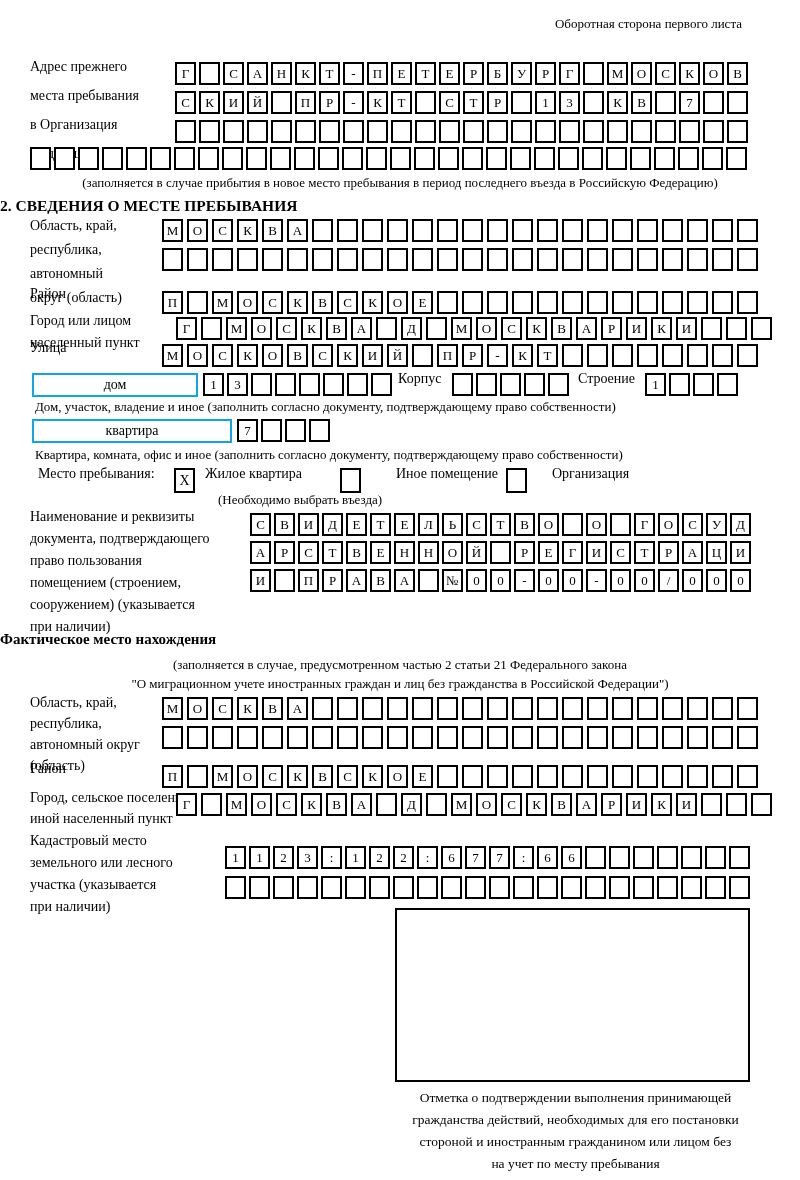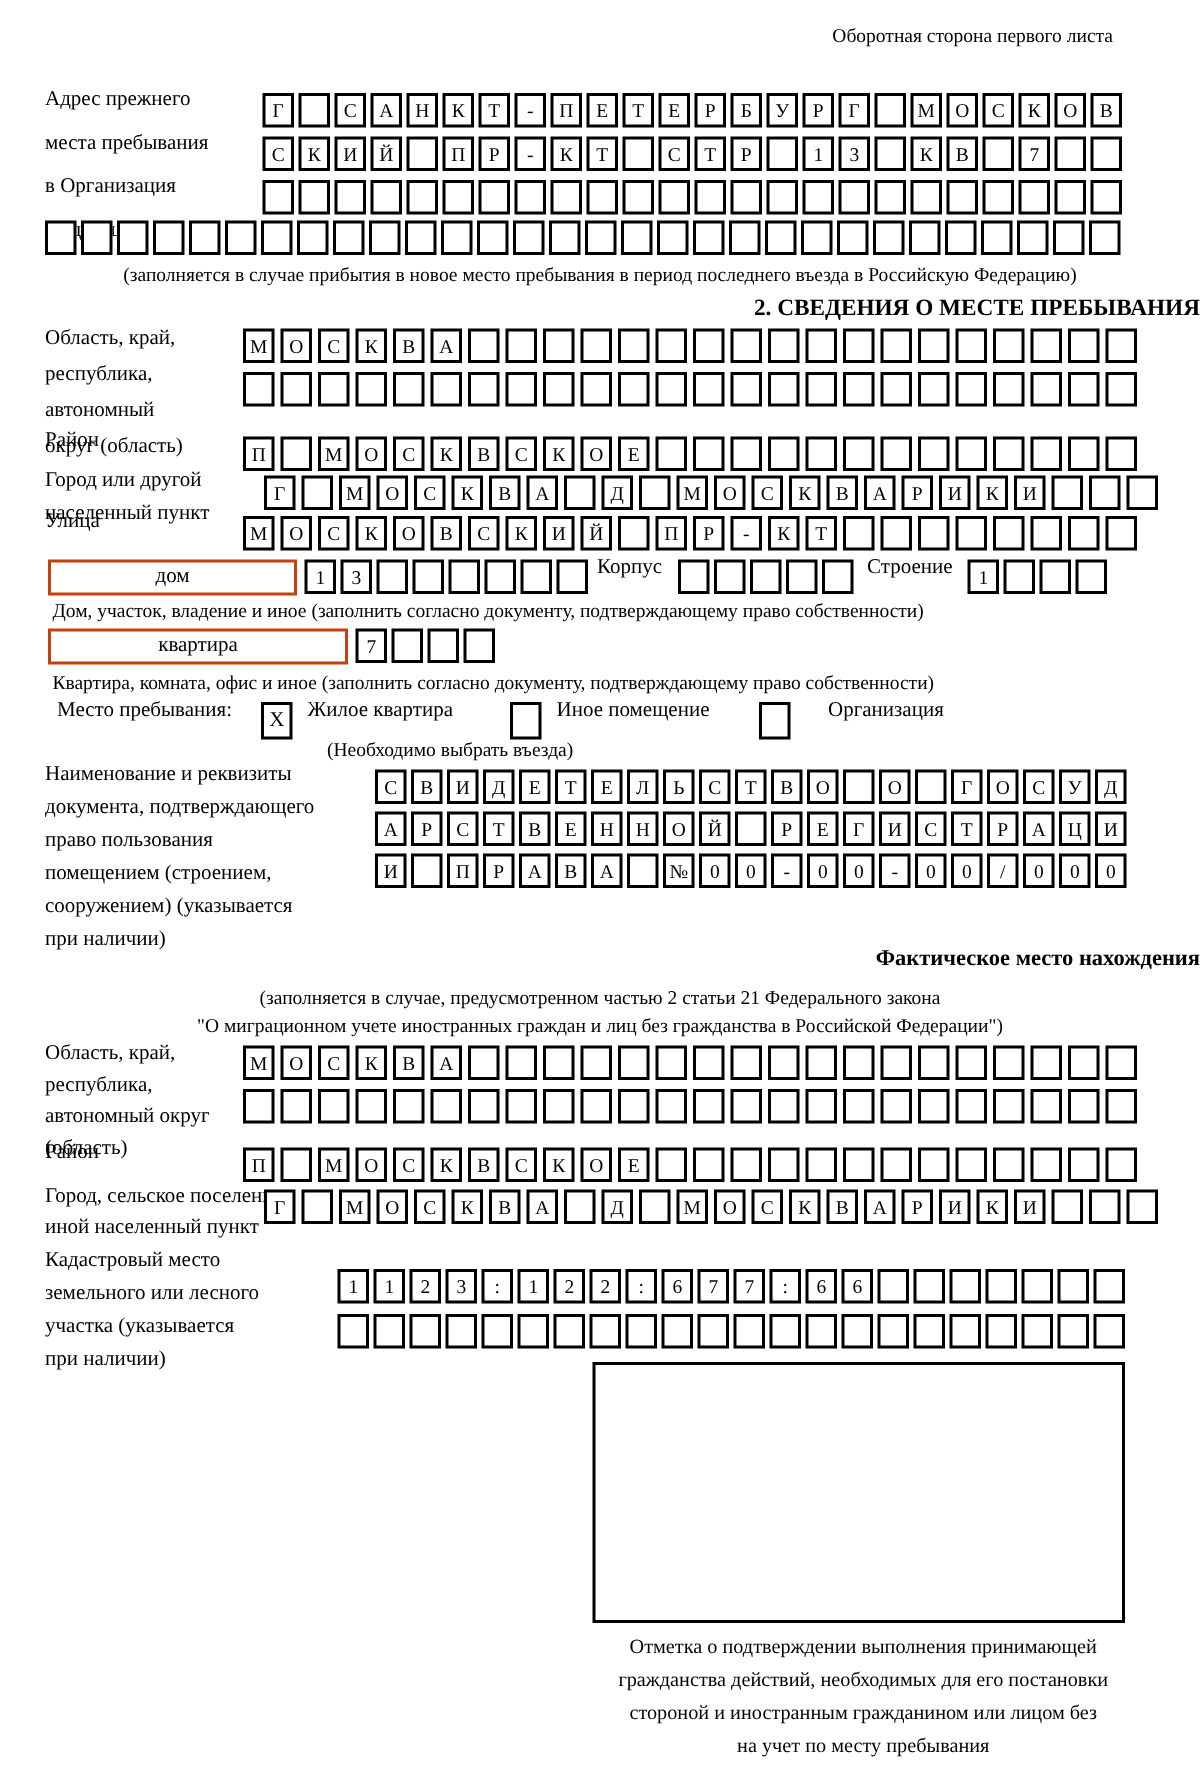--- a/index.html
+++ b/index.html
@@ -6,22 +6,22 @@
   .page{position:relative;width:800px;height:1180px;background:#fff;color:#000;
         font-family:"Liberation Serif","DejaVu Serif",serif;overflow:hidden;}
   .cells{position:absolute;display:flex;gap:3px;}
   .cells.g4{gap:4px;}
   .cell{width:21px;height:23px;border:2px solid #000;box-sizing:border-box;flex:0 0 auto;
         display:flex;align-items:center;justify-content:center;font-size:13px;line-height:1;background:#fff;}
   .lbl{position:absolute;font-size:14px;line-height:29px;white-space:nowrap;}
   .lbl.lh21{line-height:21px;} .lbl.lh22{line-height:22px;} .lbl.lh24{line-height:24px;}
   .caption{position:absolute;font-size:13px;white-space:nowrap;}
   .caption.center{left:0;width:100%;text-align:center;white-space:normal;}
-  .title{position:absolute;left:0;width:100%;text-align:right;font-weight:bold;font-size:15.5px;}
-  .boxfield{position:absolute;height:24px;border:2px solid #c2410c;box-sizing:border-box;
+  .title{position:absolute;left:0;width:100%;text-align:left;font-weight:bold;font-size:15.5px;}
+  .boxfield{position:absolute;height:24px;border:2px solid #0ea5e9;box-sizing:border-box;
             display:flex;align-items:center;justify-content:center;font-size:14px;background:#fff;}
   .checkbox{position:absolute;width:21px;height:25px;border:2px solid #000;box-sizing:border-box;
             display:flex;align-items:center;justify-content:center;font-size:14px;background:#fff;}
   .bigbox{position:absolute;border:2px solid #000;box-sizing:border-box;background:#fff;}
   .corner{position:absolute;font-size:13px;white-space:nowrap;}
   .multiline{white-space:normal;text-align:center;}
 </style>
 </head>
 <body>
 
@@ -230,21 +230,21 @@
       <span class="cell"></span>
       <span class="cell"></span>
       <span class="cell"></span>
       <span class="cell"></span>
       <span class="cell"></span>
       <span class="cell"></span>
       <span class="cell"></span>
     </div>
 
   <div class="lbl lh22" style="left:30px;top:310px;">
-      <div>Город или другой</div>
+      <div>Город или лицом</div>
       <div>населенный пункт</div>
     </div>
   <div class="cells g4" style="left:176px;top:317px;">
       <span class="cell">Г</span>
       <span class="cell"></span>
       <span class="cell">М</span>
       <span class="cell">О</span>
       <span class="cell">С</span>
       <span class="cell">К</span>
       <span class="cell">В</span>
@@ -329,21 +329,21 @@
       <span class="cell"></span>
       <span class="cell"></span>
       <span class="cell"></span>
     </div>
   <div class="caption" style="left:35px;top:447px;">Квартира, комната, офис и иное (заполнить согласно документу, подтверждающему право собственности)</div>
 
   <div class="lbl" style="left:38px;top:459px;">Место пребывания:</div>
   <div class="checkbox" style="left:174px;top:468px;">X</div>
   <div class="lbl" style="left:205px;top:459px;">Жилое квартира</div>
   <div class="checkbox" style="left:340px;top:468px;"></div>
-  <div class="lbl" style="left:371px;top:459px;">Иное помещение</div>
+  <div class="lbl" style="left:396px;top:459px;">Иное помещение</div>
   <div class="checkbox" style="left:506px;top:468px;"></div>
   <div class="lbl" style="left:552px;top:459px;">Организация</div>
   <div class="caption" style="left:218px;top:492px;">(Необходимо выбрать въезда)</div>
 
   <div class="lbl lh22" style="left:30px;top:506px;">
       <div>Наименование и реквизиты</div>
       <div>документа, подтверждающего</div>
       <div>право пользования</div>
       <div>помещением (строением,</div>
       <div>сооружением) (указывается</div>

